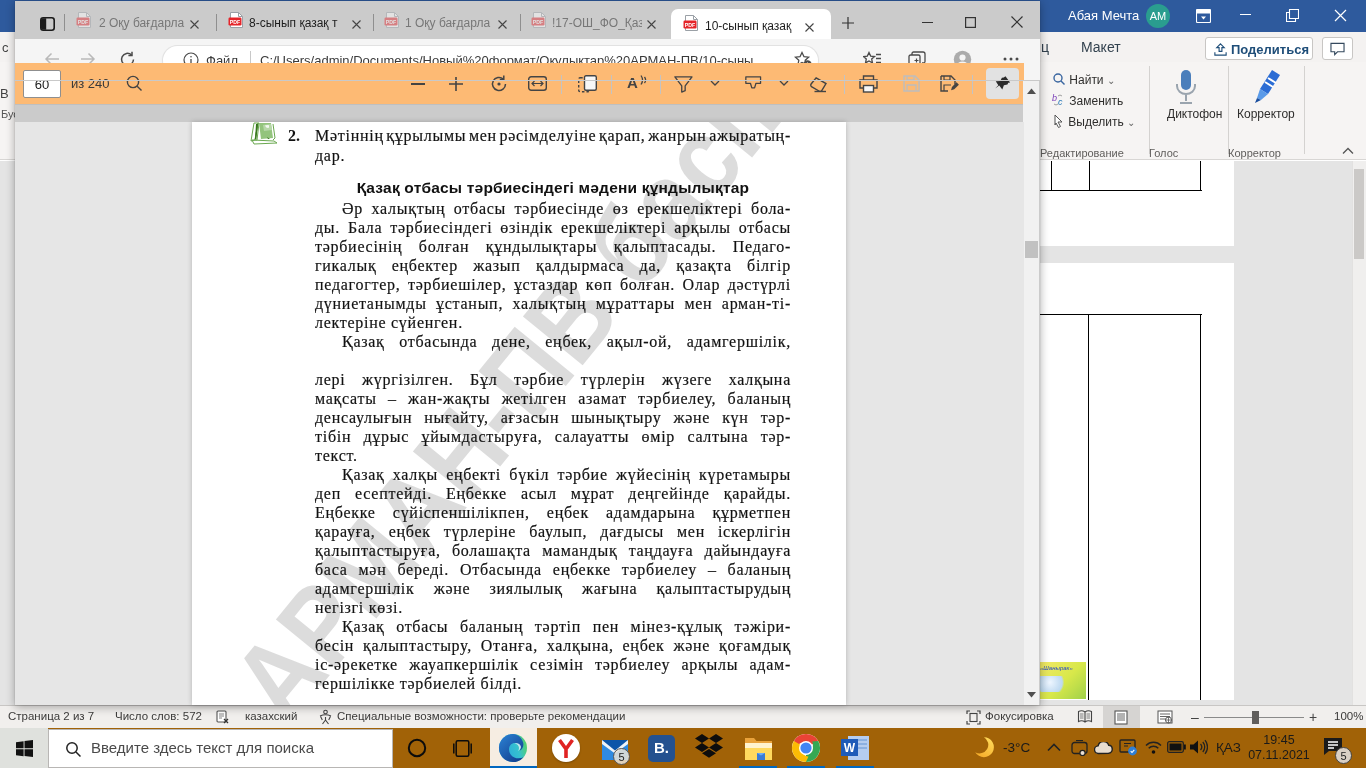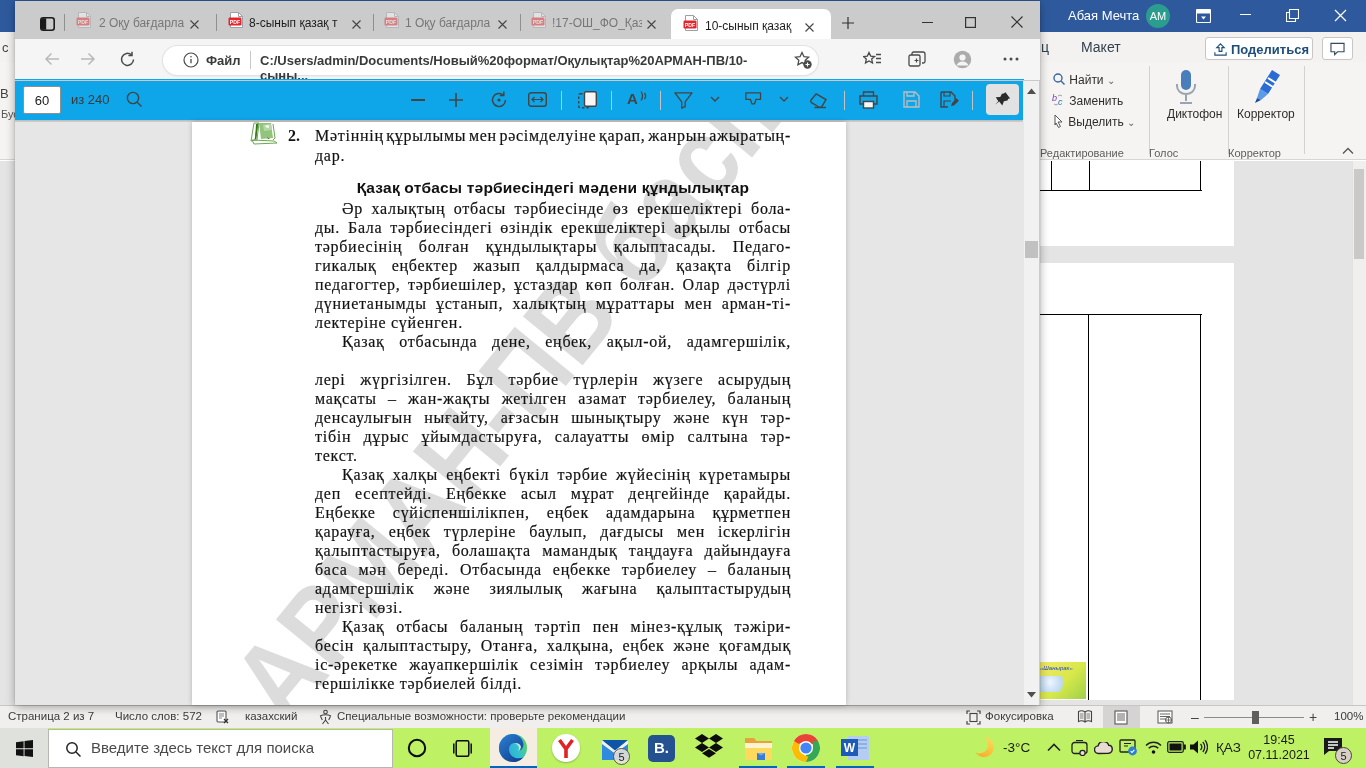--- a/index.html
+++ b/index.html
@@ -4,34 +4,34 @@
 *{margin:0;padding:0;box-sizing:border-box}
 html,body{width:1366px;height:768px;overflow:hidden;font-family:"Liberation Sans",sans-serif}
 .abs{position:absolute}
 q::before,q::after{content:none}
 
 #wtitle{position:absolute;left:0;top:0;width:1366px;height:32px;background:#2e5a9d;color:#fff}
 #wtabs{position:absolute;left:0;top:32px;width:1366px;height:30px;background:#f4f2f1}
 #wrib{position:absolute;left:0;top:62px;width:1366px;height:98px;background:#f6f4f3;border-bottom:1px solid #d8d6d4}
 #wdoc{position:absolute;left:0;top:161px;width:1366px;height:544px;background:#e4e4e4;overflow:hidden}
 #wstatus{position:absolute;left:0;top:705px;width:1366px;height:23px;background:#f1efed;border-top:1px solid #c8c6c4;font-size:11.5px;color:#3b3a39}
-#taskbar{position:absolute;left:0;top:728px;width:1366px;height:40px;background:#bef264}
+#taskbar{position:absolute;left:0;top:728px;width:1366px;height:40px;background:#a16207}
 .wlbl{font-size:11px;color:#5f5d5b;position:absolute;top:85px}
 .grpsep{position:absolute;top:4px;height:88px;width:1px;background:#d4d2d0}
 .ribitem{position:absolute;font-size:12px;color:#2f2e2d;white-space:nowrap}
 
 #edge{position:absolute;left:15px;top:1px;width:1025px;height:704px;background:#cbcbcb;box-shadow:0 2px 9px rgba(0,0,0,.33),0 0 1px rgba(0,0,0,.25)}
 #etabs{position:absolute;left:0;top:0;width:1025px;height:38px;background:#cbcbcb}
 #eaddr{position:absolute;left:0;top:38px;width:1025px;height:41px;background:#f5f5f5}
-#etool{position:absolute;left:0;top:78px;width:1009px;height:42px;background:#0ea5e9;border-bottom:1px solid #bfbfbf}
+#etool{position:absolute;left:0;top:62px;width:1009px;height:42px;background:#fdba74;border-bottom:1px solid #bfbfbf}
 #eview{position:absolute;left:0;top:121px;width:1009px;height:583px;background:#e6e6e6}
 #escroll{position:absolute;left:1008px;top:79px;width:16px;height:625px;background:#f1f1f1}
 .tabtxt{position:absolute;top:15px;font-size:12px;white-space:nowrap;overflow:hidden}
 .tsep{position:absolute;top:13px;height:17px;width:1px;background:#8f8f8f}
-.tx{position:absolute;top:15px;font-size:13px;color:#3a3a3a;font-weight:700}
+.tx{position:absolute;top:15px;font-size:13px;color:#3a3a3a;font-weight:400}
 #page{position:absolute;left:177px;top:0px;width:654px;height:583px;background:#fff;overflow:hidden;box-shadow:0 0 5px rgba(0,0,0,.22)}
 .ln{position:absolute;left:123px;width:476px;height:19px;display:flex;justify-content:space-between;font:16px/19px "Liberation Serif",serif;color:#111;white-space:pre;letter-spacing:0.72px;-webkit-text-stroke:0.2px #222}
 .lnl{position:absolute;left:123px;width:476px;height:19px;font:16px/19px "Liberation Serif",serif;color:#111;white-space:pre;letter-spacing:0.72px;-webkit-text-stroke:0.2px #222}
 </style></head>
 <body>
 
 <div id="wtitle">
  <div class="abs" style="left:1068px;top:8px;font-size:13px;color:#fff">Абая Мечта</div>
  <div class="abs" style="left:1146px;top:4px;width:24px;height:24px;border-radius:50%;background:#2a9d8f;color:#fff;font-size:11px;text-align:center;line-height:24px">AM</div>
  <svg class="abs" style="left:1196px;top:9px" width="15" height="14" viewBox="0 0 15 14">
@@ -507,21 +507,21 @@
 <div class="lnl" style="top:23.5px">дар.</div>
 <div class="abs" style="left:123px;top:56px;width:476px;text-align:center;font:bold 15.5px/19px 'Liberation Sans';color:#111;letter-spacing:0.2px">Қазақ отбасы тәрбиесіндегі мәдени құндылықтар</div>
 <div class="ln" style="top:76.6px;padding-left:27px"><q>Әр</q><q>халықтың</q><q>отбасы</q><q>тәрбиесінде</q><q>өз</q><q>ерекшеліктері</q><q>бола-</q></div>
 <div class="ln" style="top:95.6px"><q>ды.</q><q>Бала</q><q>тәрбиесіндегі</q><q>өзіндік</q><q>ерекшеліктері</q><q>арқылы</q><q>отбасы</q></div>
 <div class="ln" style="top:114.6px"><q>тәрбиесінің</q><q>болған</q><q>құндылықтары</q><q>қалыптасады.</q><q>Педаго-</q></div>
 <div class="ln" style="top:133.6px"><q>гикалық</q><q>еңбектер</q><q>жазып</q><q>қалдырмаса</q><q>да,</q><q>қазақта</q><q>білгір</q></div>
 <div class="ln" style="top:152.6px"><q>педагогтер,</q><q>тәрбиешілер,</q><q>ұстаздар</q><q>көп</q><q>болған.</q><q>Олар</q><q>дәстүрлі</q></div>
 <div class="ln" style="top:171.6px"><q>дүниетанымды</q><q>ұстанып,</q><q>халықтың</q><q>мұраттары</q><q>мен</q><q>арман-ті-</q></div>
 <div class="lnl" style="top:190.6px">лектеріне сүйенген.</div>
 <div class="ln" style="top:209.6px;padding-left:27px"><q>Қазақ</q><q>отбасында</q><q>дене,</q><q>еңбек,</q><q>ақыл-ой,</q><q>адамгершілік,</q></div>
-<div class="ln" style="top:247.6px"><q>лері</q><q>жүргізілген.</q><q>Бұл</q><q>тәрбие</q><q>түрлерін</q><q>жүзеге</q><q>асырудың</q></div>
+<div class="ln" style="top:247.6px"><q>лері</q><q>жүргізілген.</q><q>Бұл</q><q>тәрбие</q><q>түрлерін</q><q>жүзеге</q><q>халқына</q></div>
 <div class="ln" style="top:266.6px"><q>мақсаты</q><q>–</q><q>жан-жақты</q><q>жетілген</q><q>азамат</q><q>тәрбиелеу,</q><q>баланың</q></div>
 <div class="ln" style="top:285.6px"><q>денсаулығын</q><q>нығайту,</q><q>ағзасын</q><q>шынықтыру</q><q>және</q><q>күн</q><q>тәр-</q></div>
 <div class="ln" style="top:304.6px"><q>тібін</q><q>дұрыс</q><q>ұйымдастыруға,</q><q>салауатты</q><q>өмір</q><q>салтына</q><q>тәр-</q></div>
 <div class="lnl" style="top:323.6px">текст.</div>
 <div class="ln" style="top:342.6px;padding-left:27px"><q>Қазақ</q><q>халқы</q><q>еңбекті</q><q>бүкіл</q><q>тәрбие</q><q>жүйесінің</q><q>күретамыры</q></div>
 <div class="ln" style="top:361.6px"><q>деп</q><q>есептейді.</q><q>Еңбекке</q><q>асыл</q><q>мұрат</q><q>деңгейінде</q><q>қарайды.</q></div>
 <div class="ln" style="top:380.6px"><q>Еңбекке</q><q>сүйіспеншілікпен,</q><q>еңбек</q><q>адамдарына</q><q>құрметпен</q></div>
 <div class="ln" style="top:399.6px"><q>қарауға,</q><q>еңбек</q><q>түрлеріне</q><q>баулып,</q><q>дағдысы</q><q>мен</q><q>іскерлігін</q></div>
 <div class="ln" style="top:418.6px"><q>қалыптастыруға,</q><q>болашақта</q><q>мамандық</q><q>таңдауға</q><q>дайындауға</q></div>
 <div class="ln" style="top:437.6px"><q>баса</q><q>мән</q><q>береді.</q><q>Отбасында</q><q>еңбекке</q><q>тәрбиелеу</q><q>–</q><q>баланың</q></div>

